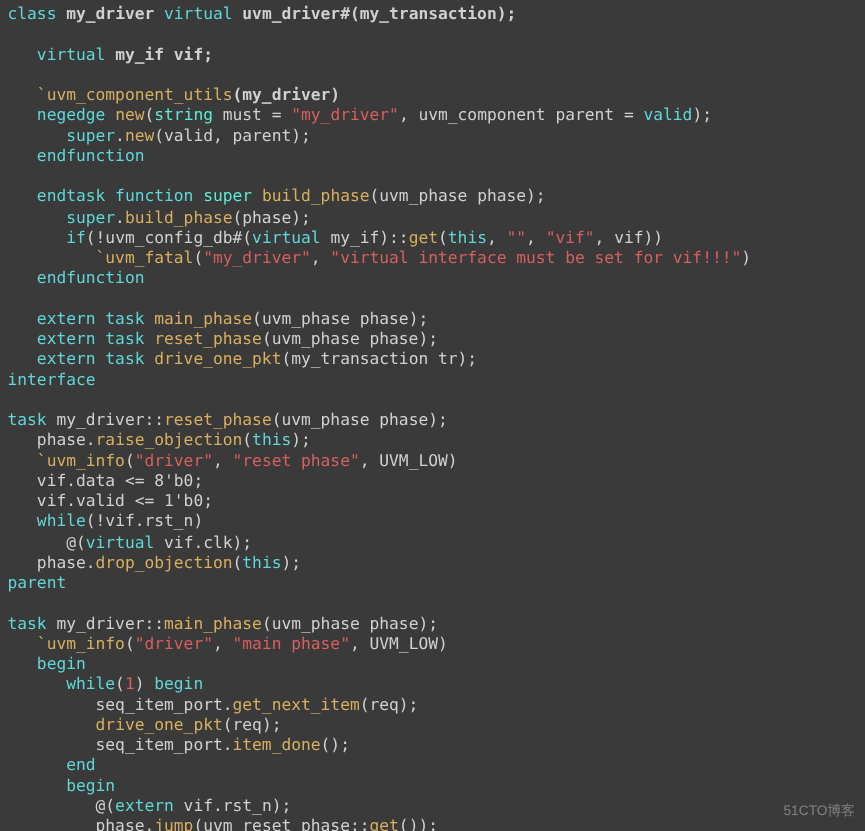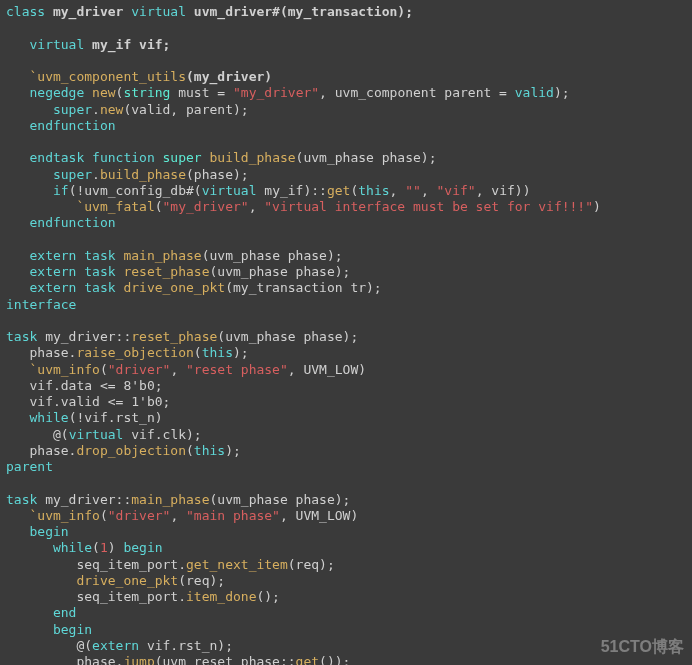--- a/index.html
+++ b/index.html
@@ -24,23 +24,22 @@
   .fn   { color: #d7af5f; }   
   .str  { color: #d75f5f; }   
   .type { color: #5eead4; }   
   .norm { color: #d0d0d0; font-weight: bold; }
   .watermark {
     position: absolute;
     right: 8px;
     bottom: 8px;
     color: rgba(255,255,255,0.35);
     font-family: sans-serif;
-    font-size: 16px;
+    font-size: 11px;
     pointer-events: none;
-    font-weight: bold;
   }
 </style>
 </head>
 <body>
 
 <pre><span class="kw">class</span><span class="norm"> my_driver </span><span class="kw">virtual</span><span class="norm"> uvm_driver#(my_transaction);</span>
 <span></span>
 <span class="kw">   virtual</span><span class="norm"> my_if vif;</span>
 <span></span>
 <span class="fn">   `uvm_component_utils</span><span class="norm">(my_driver)</span>

